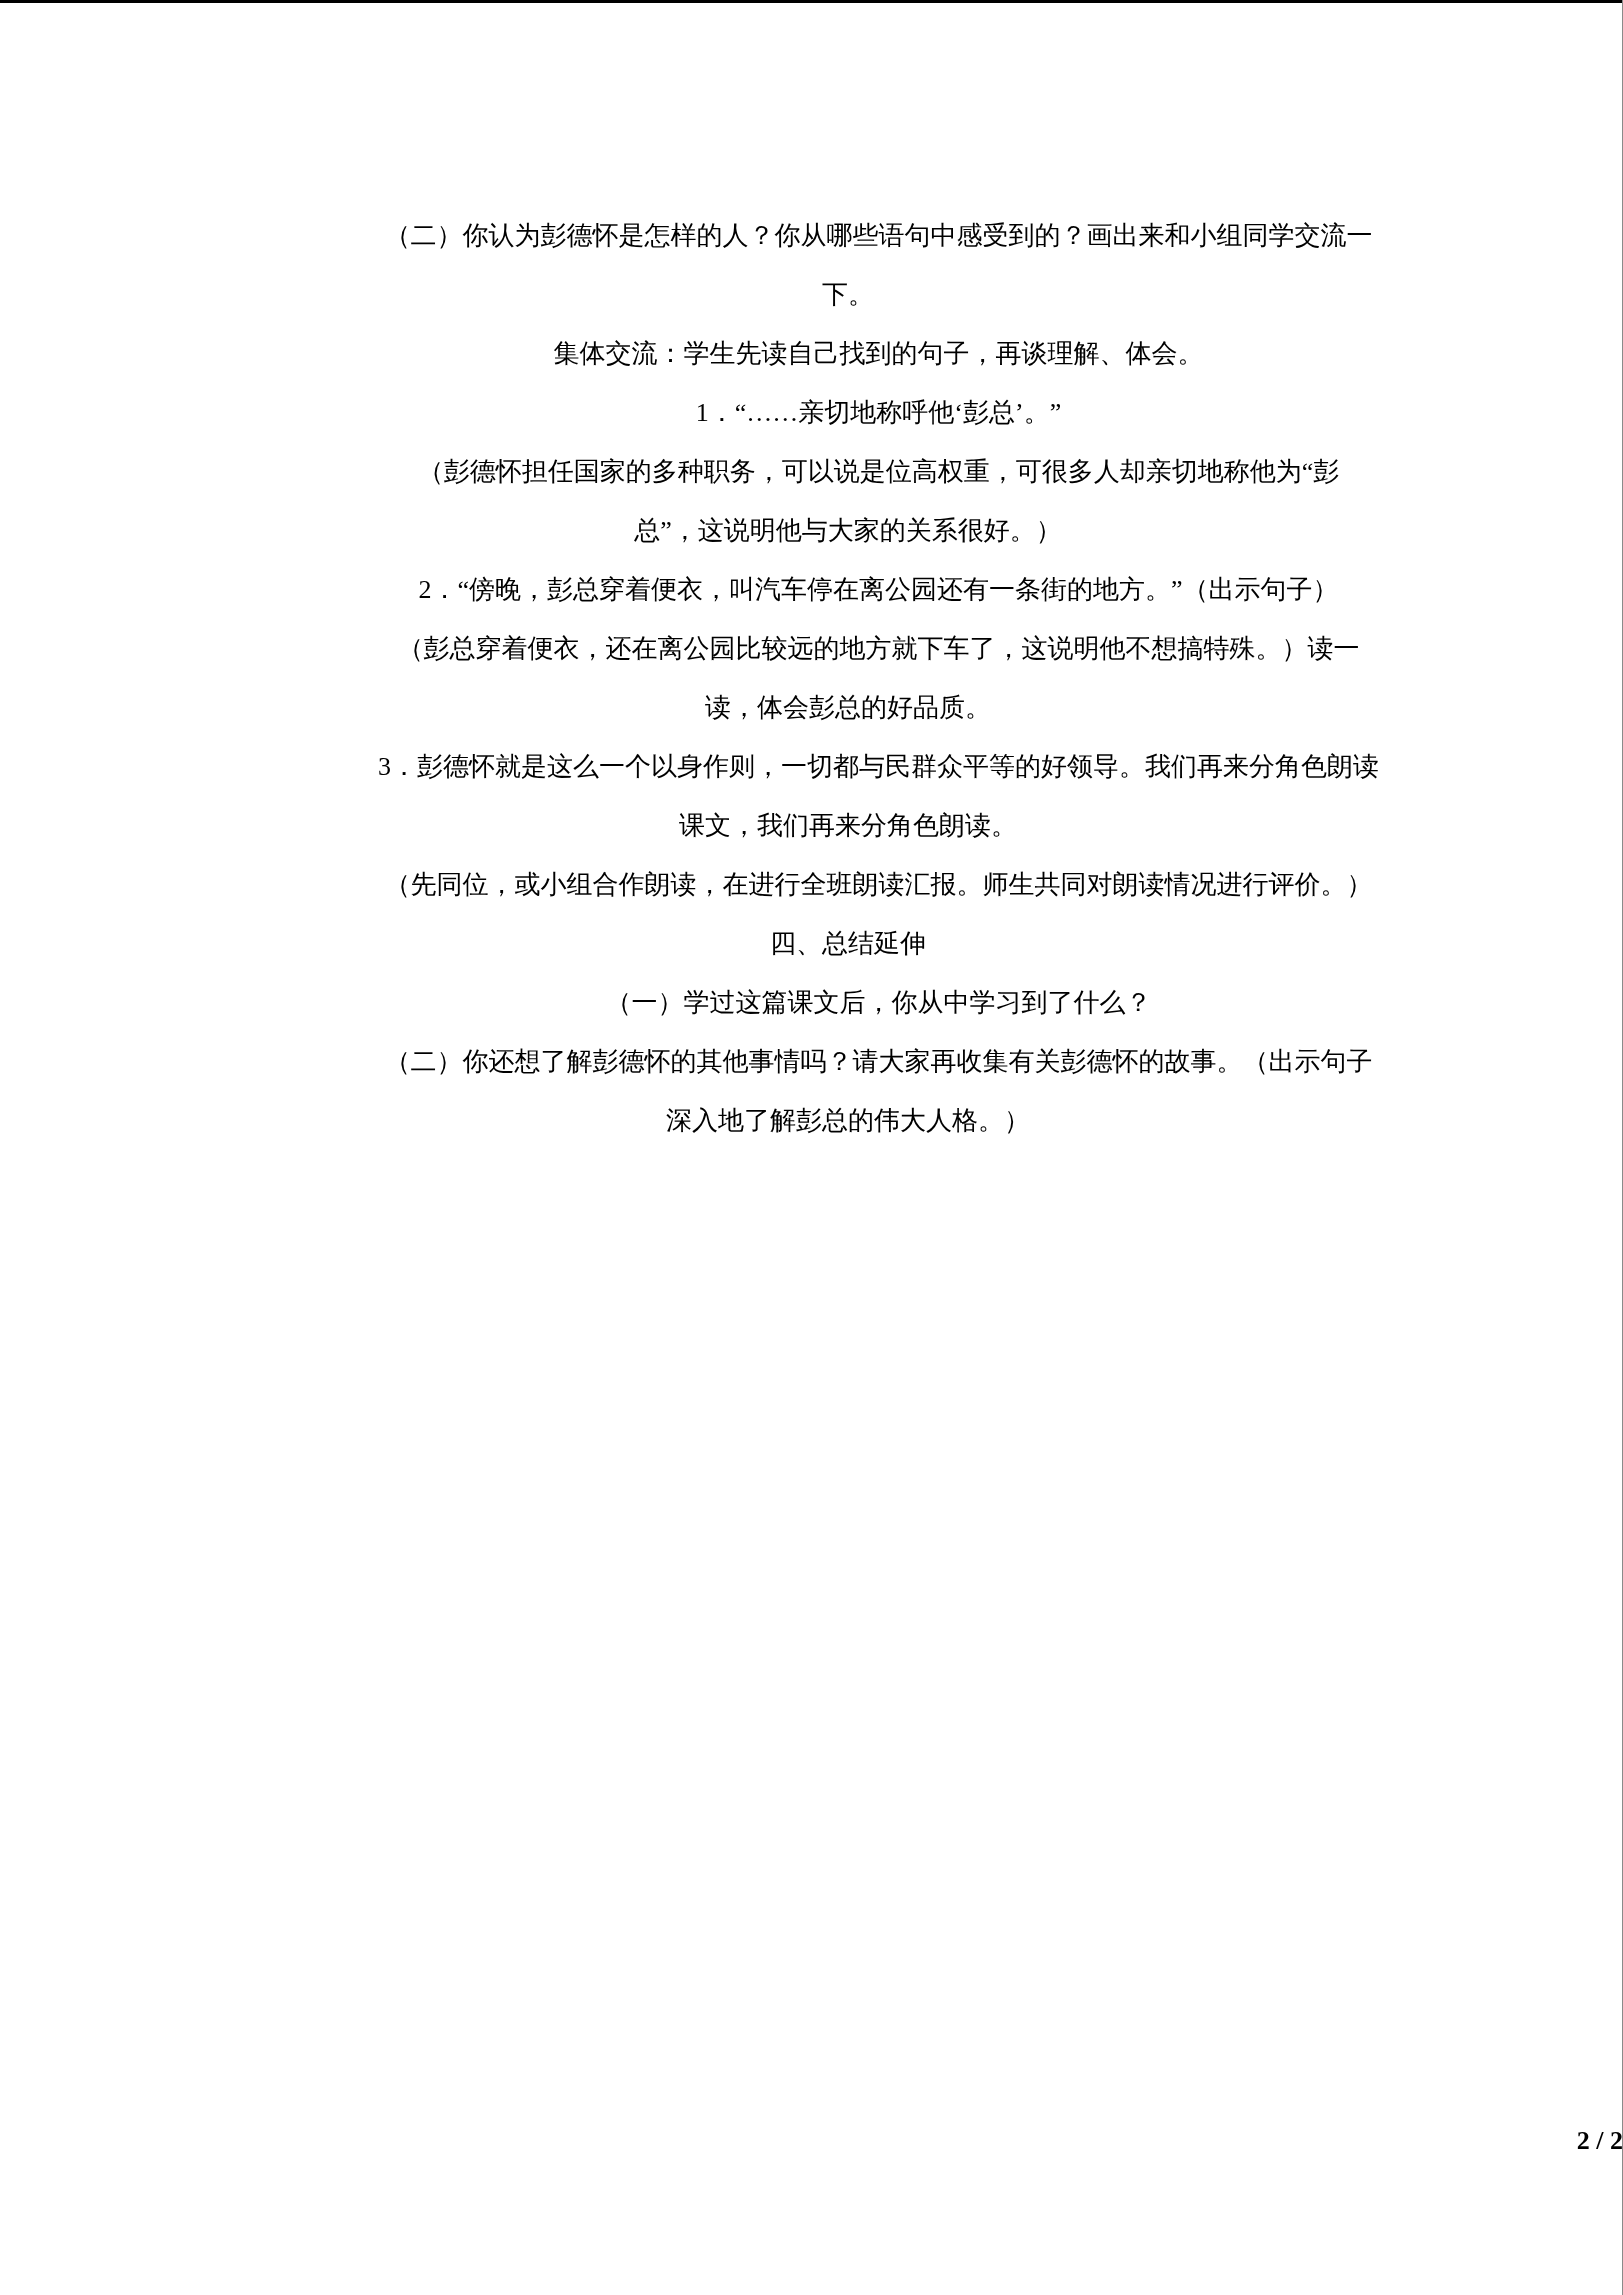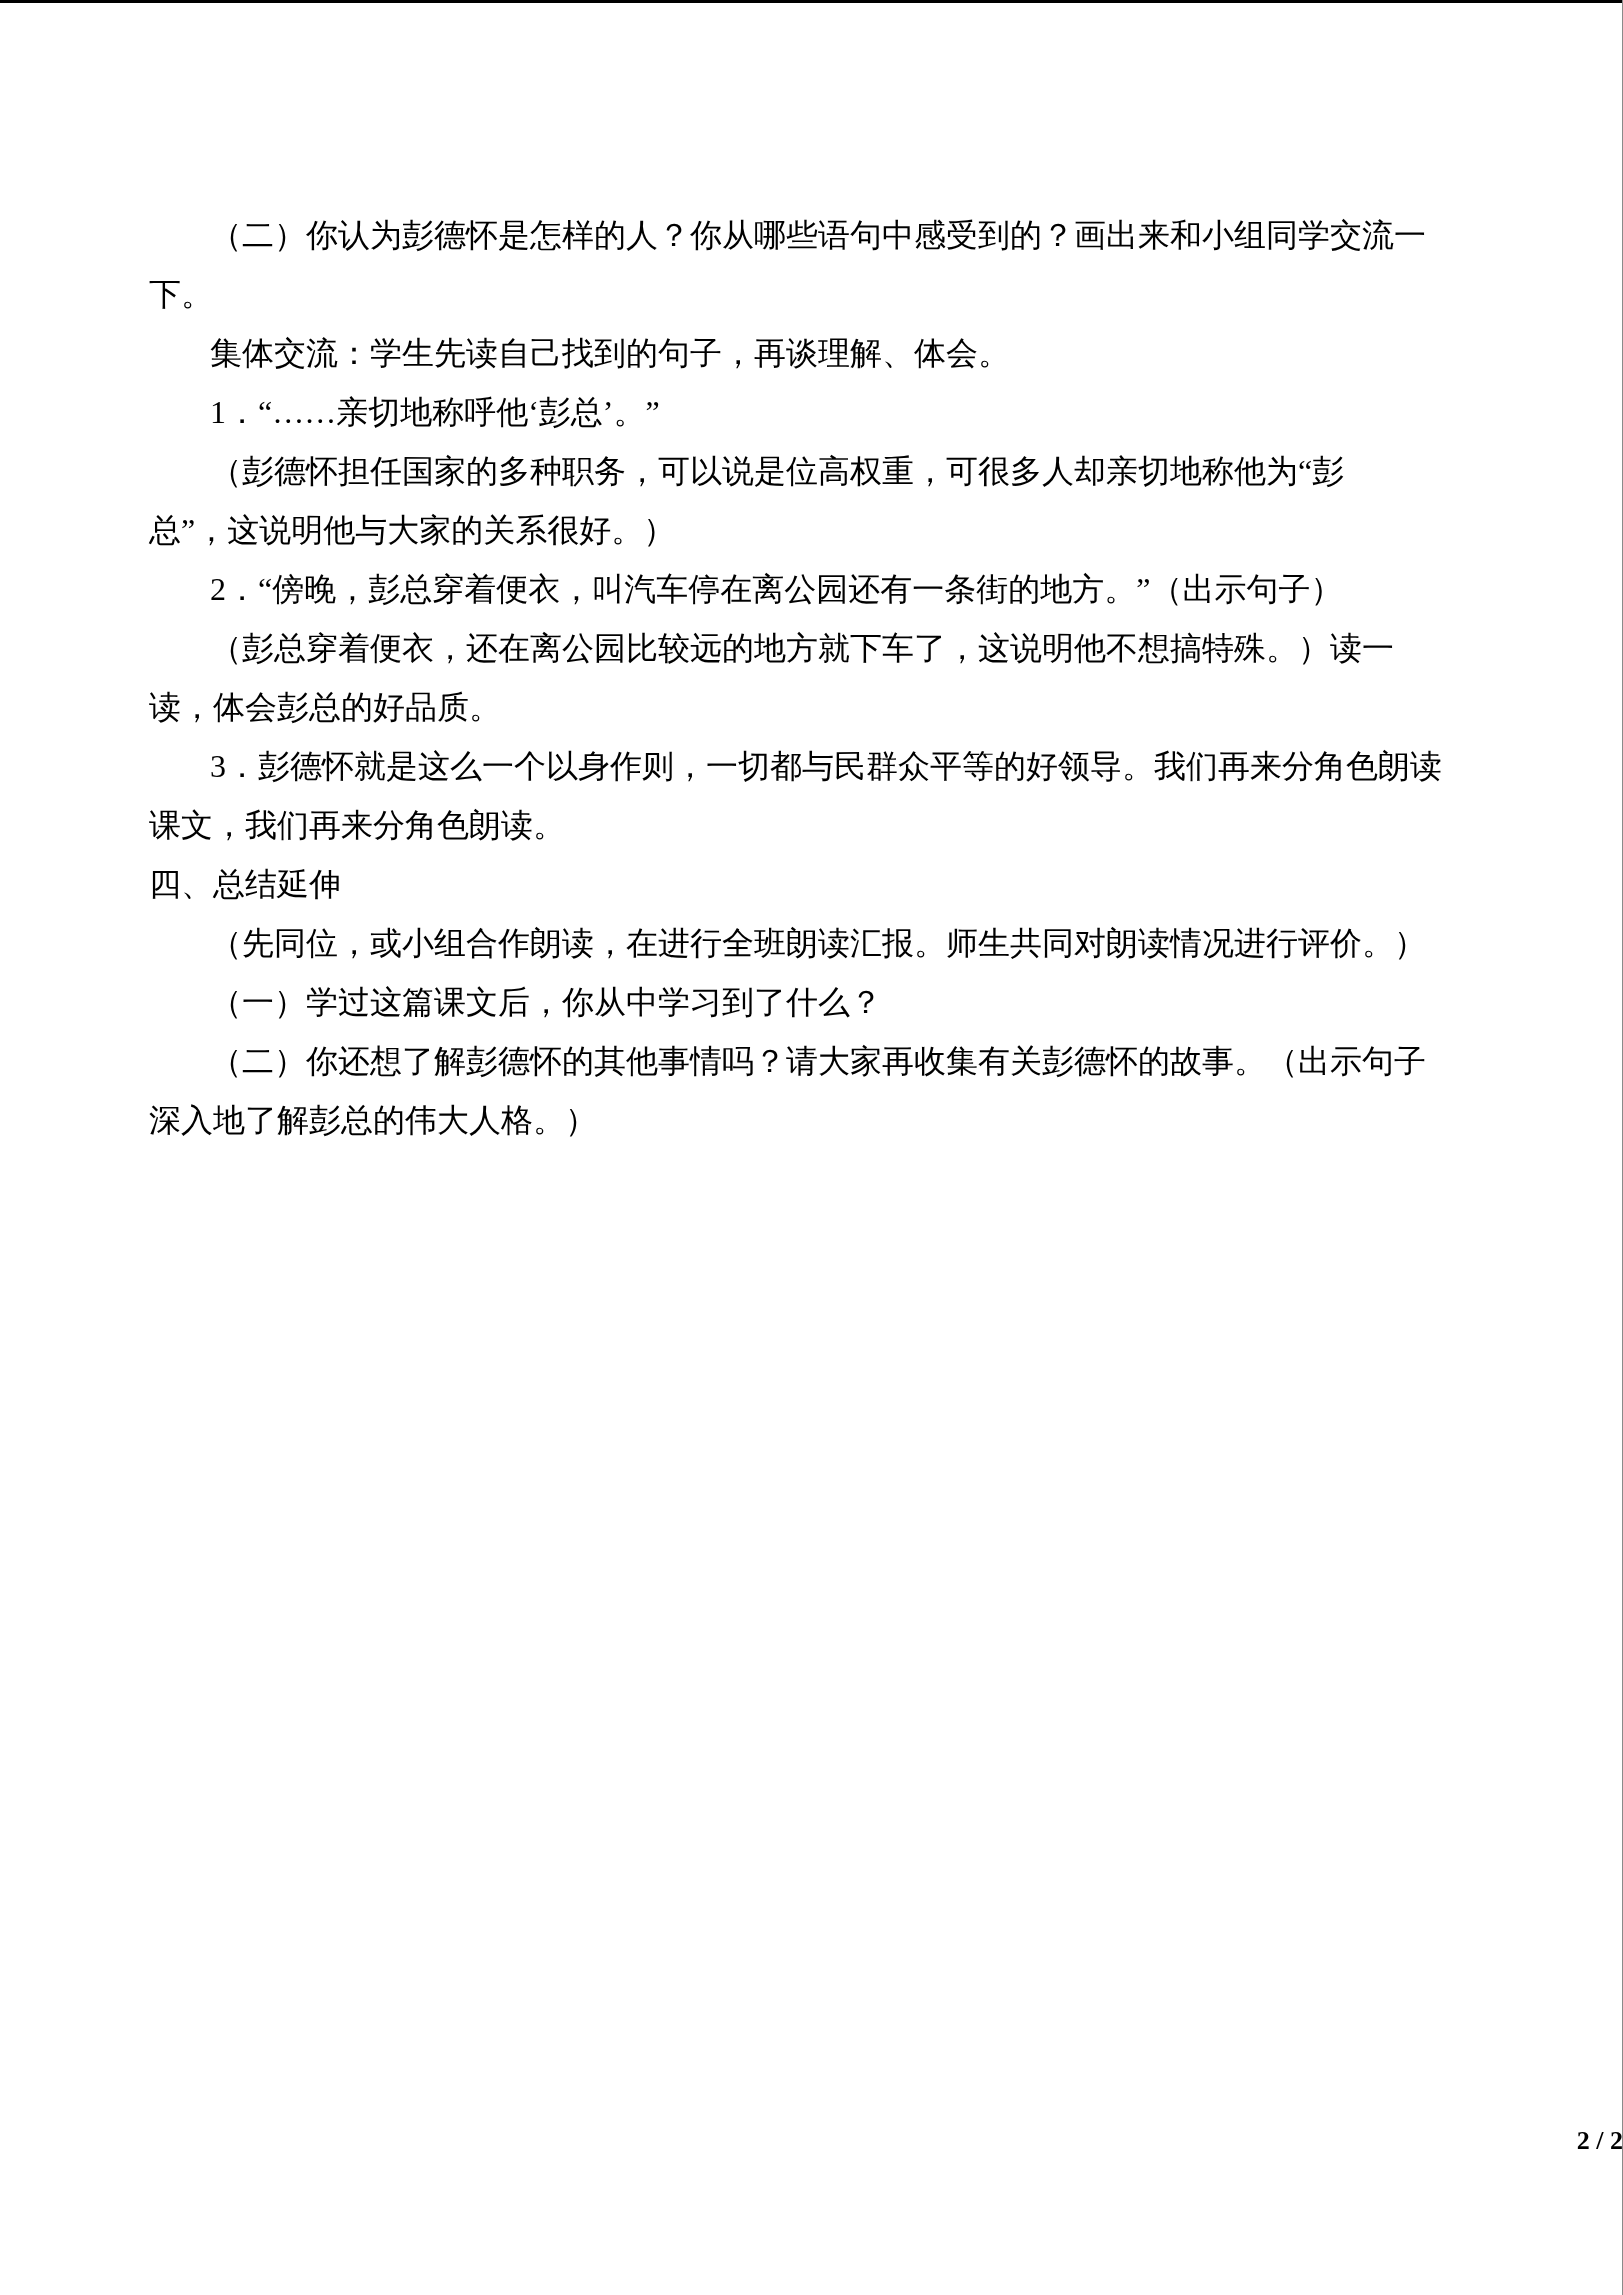--- a/index.html
+++ b/index.html
@@ -36,24 +36,25 @@
     height: 100%;
     background: #8a8a8a;
   }
   .content {
     position: absolute;
     left: 149px;
     top: 206px;
     width: 1398px;
   }
   .line {
-    font-size: 32px;
+    font-size: 26px;
     line-height: 59px;
     white-space: pre;
     font-family: "Liberation Serif", "DejaVu Serif", serif;
+    text-align: center;
   }
   .line.indent {
     padding-left: 61px;
   }
   .footer {
     position: absolute;
     top: 2124px;
     left: 0;
     width: 100%;
     text-align: right;
@@ -75,22 +76,22 @@
       <div class="line">下。</div>
       <div class="line indent">集体交流：学生先读自己找到的句子，再谈理解、体会。</div>
       <div class="line indent">1．“……亲切地称呼他‘彭总’。”</div>
       <div class="line indent">（彭德怀担任国家的多种职务，可以说是位高权重，可很多人却亲切地称他为“彭</div>
       <div class="line">总”，这说明他与大家的关系很好。）</div>
       <div class="line indent">2．“傍晚，彭总穿着便衣，叫汽车停在离公园还有一条街的地方。”（出示句子）</div>
       <div class="line indent">（彭总穿着便衣，还在离公园比较远的地方就下车了，这说明他不想搞特殊。）读一</div>
       <div class="line">读，体会彭总的好品质。</div>
       <div class="line indent">3．彭德怀就是这么一个以身作则，一切都与民群众平等的好领导。我们再来分角色朗读</div>
       <div class="line">课文，我们再来分角色朗读。</div>
+      <div class="line indent">（先同位，或小组合作朗读，在进行全班朗读汇报。师生共同对朗读情况进行评价。）</div>
       <div class="line">四、总结延伸</div>
-      <div class="line indent">（先同位，或小组合作朗读，在进行全班朗读汇报。师生共同对朗读情况进行评价。）</div>
       <div class="line indent">（一）学过这篇课文后，你从中学习到了什么？</div>
       <div class="line indent">（二）你还想了解彭德怀的其他事情吗？请大家再收集有关彭德怀的故事。（出示句子</div>
       <div class="line">深入地了解彭总的伟大人格。）</div>
     </main>
 
   <div class="footer">2 / 2</div>
 </div>
 
 
 </body></html>

